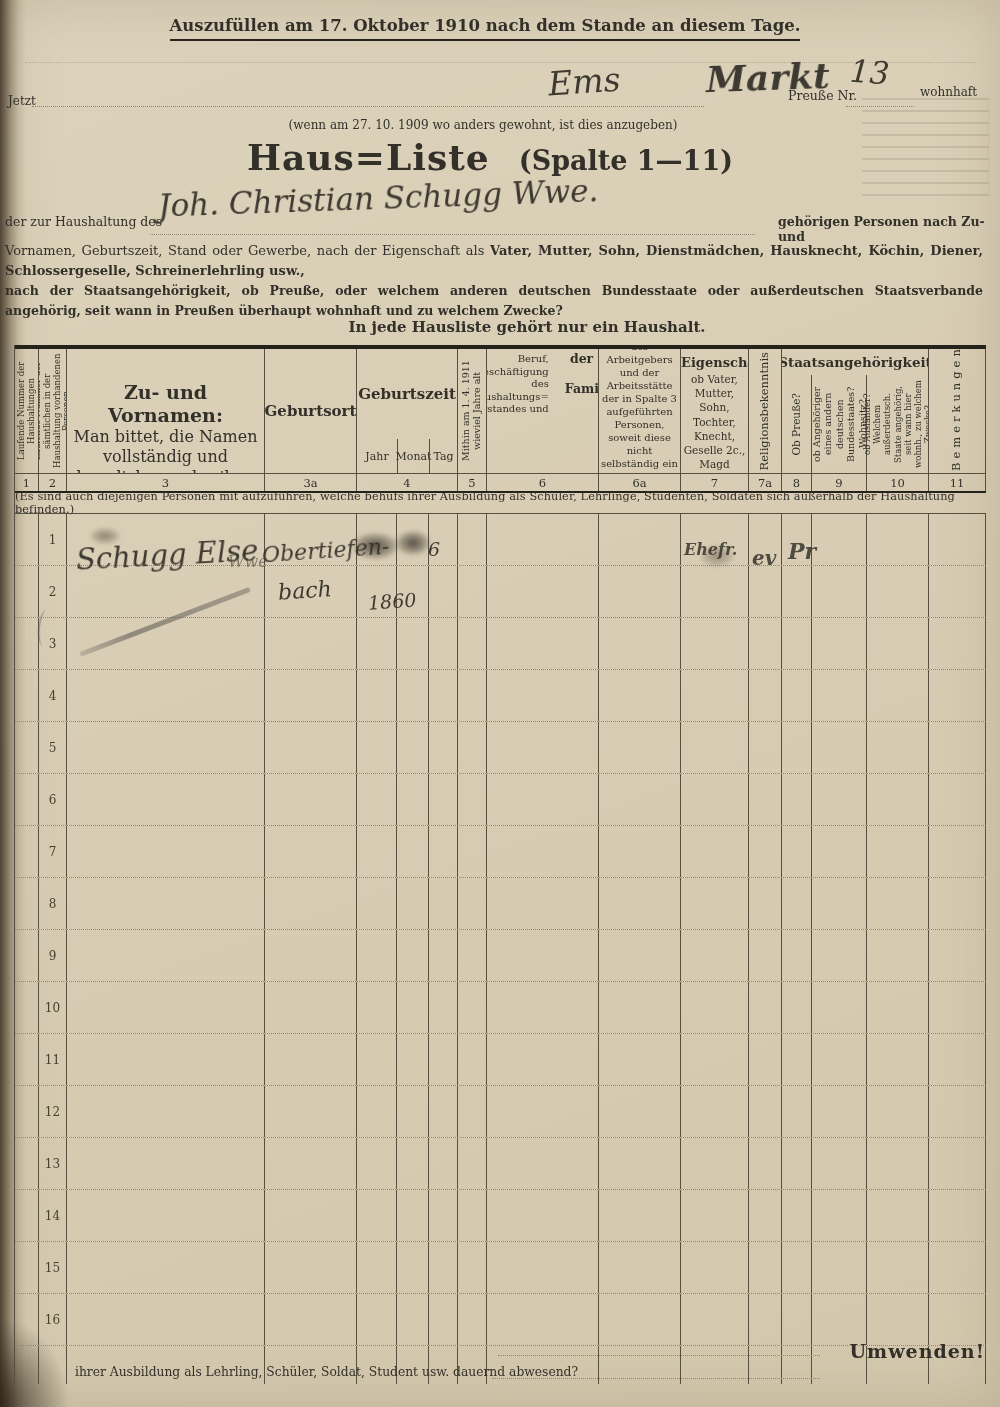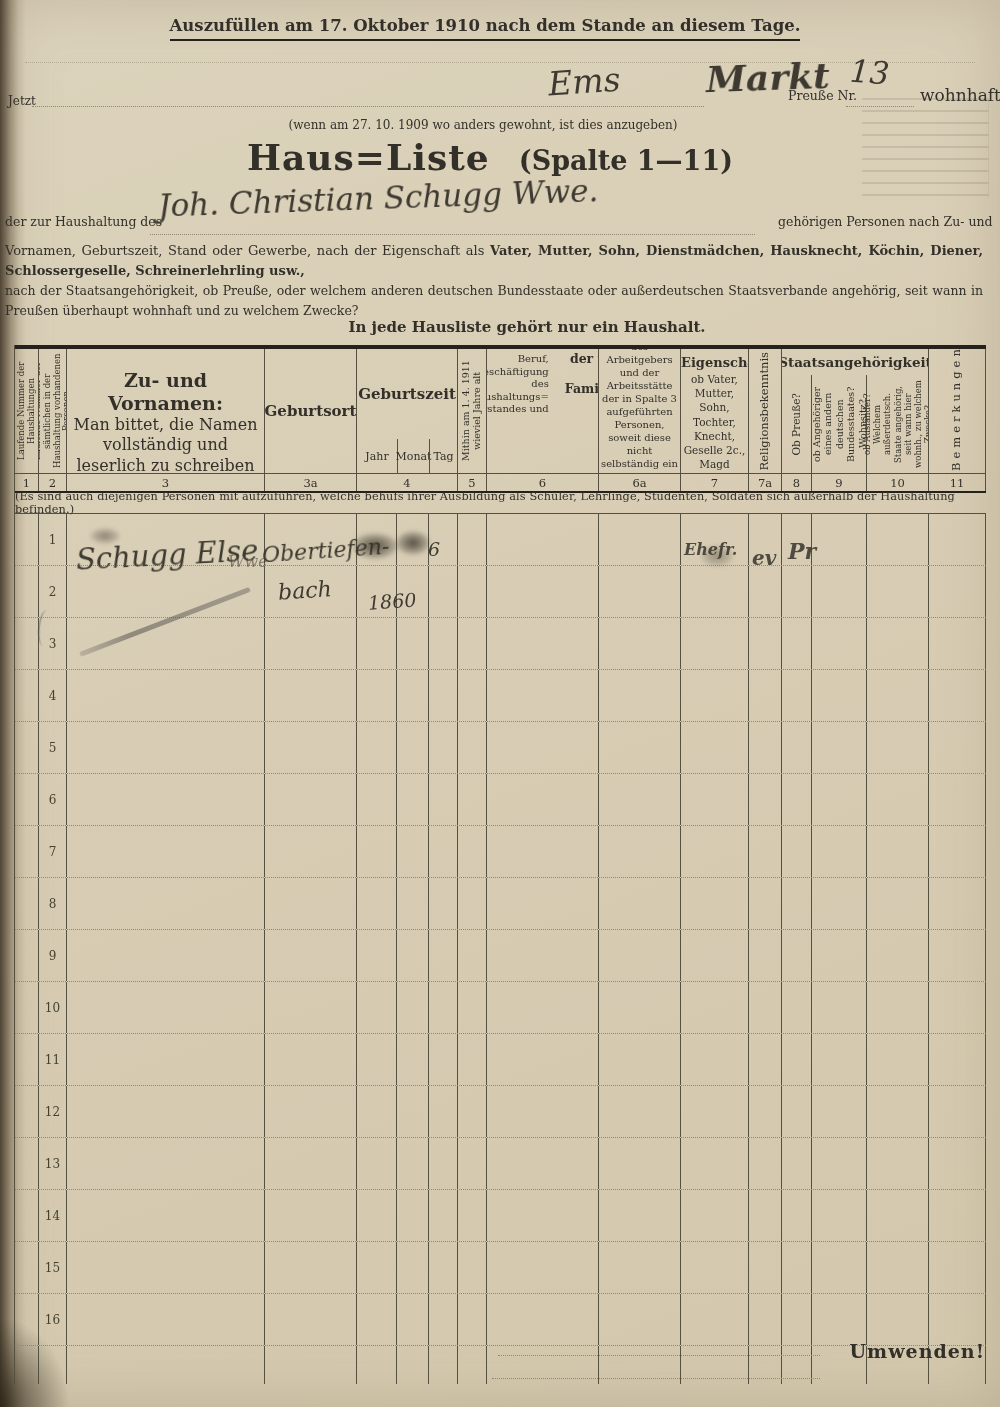--- a/index.html
+++ b/index.html
@@ -22,51 +22,51 @@
   .abs{position:absolute;}
 
   .top-instruction{left:0;top:16px;width:970px;text-align:center;font-size:16.5px;}
   .top-instruction span{font-weight:bold;border-bottom:2.5px solid var(--heavy);padding-bottom:4px;}
 
   .jetzt{left:8px;top:94px;font-size:12px;}
   .dots{border-bottom:1.5px dotted var(--dot);height:1px;}
   .dots1{left:32px;top:105px;width:672px;}
   .dots2{left:846px;top:105px;width:68px;}
   .strasse{left:788px;top:88px;font-size:12.5px;}
-  .wohnhaft{left:920px;top:85px;font-size:17px;}
+  .wohnhaft{left:920px;top:85px;font-size:12px;}
 
   .prevnote{left:0;top:118px;width:966px;text-align:center;font-size:12px;}
   .titlerow{left:0;top:136px;width:980px;text-align:center;}
   .title-main{font-size:36px;font-weight:bold;letter-spacing:1px;}
   .title-suffix{font-size:27px;font-weight:bold;margin-left:24px;}
 
   .hh-prefix{left:5px;top:214px;font-size:12.5px;}
   .hh-dots{left:150px;top:233px;width:605px;}
-  .hh-suffix{left:778px;top:214px;font-size:12.5px;}
+  .hh-suffix{left:778px;top:214px;font-size:12.5px;font-weight:bold;}
   .desc1{left:5px;top:241px;width:978px;font-size:13px;line-height:1.55;text-align:justify;margin:0;}
-  .desc2{left:5px;top:281px;width:978px;font-size:12.5px;line-height:1.6;text-align:justify;margin:0;}
+  .desc2{left:5px;top:281px;width:978px;font-size:12.5px;line-height:1.6;text-align:justify;margin:0;font-weight:bold;}
   .rule{left:0;top:318px;width:970px;text-align:center;font-size:15px;font-weight:bold;padding-left:42px;}
 
   
   .housetable{left:14px;top:345px;width:971px;border-left:1px solid var(--line);}
   .thead{display:flex;height:124px;border-top:4px solid var(--heavy);border-bottom:1px solid var(--line);}
   .cell{box-sizing:border-box;border-right:1px solid var(--line);height:100%;overflow:hidden;}
   .hc{display:flex;align-items:center;justify-content:center;text-align:center;}
   .c1{width:24px}.c2{width:28px}.c3{width:198px}.c3a{width:92px}
   .c4full{width:101px}.c4j{width:40px}.c4m{width:32px}.c4t{width:29px}
   .c5{width:29px}.c6{width:112px}.c6a{width:82px}.c7{width:68px}.c7a{width:33px}
   .c8{width:30px}.c9{width:55px}.c10{width:62px}.c11{width:57px}
   .cgroup{width:147px}
 
   .vt{writing-mode:vertical-rl;transform:rotate(180deg);text-align:center;max-height:120px;line-height:1.15;}
   .fs8{font-size:8.5px}.fs9{font-size:9.5px}.fs10{font-size:10.5px}.fs11{font-size:11.5px}
   .sp{letter-spacing:4px;}
 
   .h3col{display:flex;flex-direction:column;justify-content:space-between;}
-  .h3-title{font-size:19px;font-weight:bold;margin-top:20px;line-height:1.2;}
+  .h3-title{font-size:19px;font-weight:bold;margin-top:32px;line-height:1.2;}
   .h3-note{font-size:16px;line-height:1.3;margin-bottom:8px;}
   .h3a-label{font-size:15px;font-weight:bold;}
   .h4col{display:flex;flex-direction:column;}
   .h4-title{flex:1;display:flex;align-items:center;justify-content:center;font-size:15px;font-weight:bold;}
   .h4-sub{height:34px;display:flex;border-top:0;}
   .h4-sub div{box-sizing:border-box;display:flex;align-items:center;justify-content:center;font-size:11px;}
   .h4-sub .s2,.h4-sub .s3{border-left:1px solid var(--line);}
   .h6col{display:flex;flex-direction:row;justify-content:center;text-align:center;padding:2px;box-sizing:border-box;}
   .h6-title{font-size:14px;font-weight:bold;line-height:1.15;}
   .h6-text{font-size:10px;line-height:1.25;margin:2px 16px;text-align:right;}
@@ -580,15 +580,16 @@
   <div class="hw hw-rel smear">ev</div>
   <div class="hw hw-pr smear">Pr</div>
   <div class="blob blob1"></div>
   <div class="blob blob2"></div>
   <div class="blob blob3"></div>
   <div class="blob blob4"></div>
   <div class="pencil"></div>
   <div class="pencil-paren"></div>
 
   <div class="abs dots fdots1"></div>
+  <div class="abs fq2">ihrer Ausbildung als Lehrling, Schüler, Soldat, Student usw. dauernd abwesend?</div>
   <div class="abs dots fdots2"></div>
   <div class="abs umwenden">Umwenden!</div>
 </div>
 
 </body></html>

